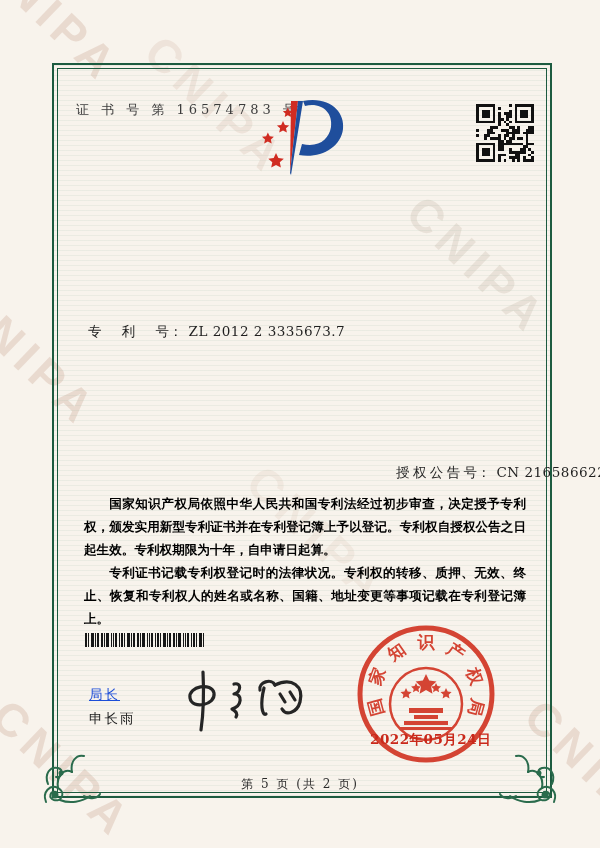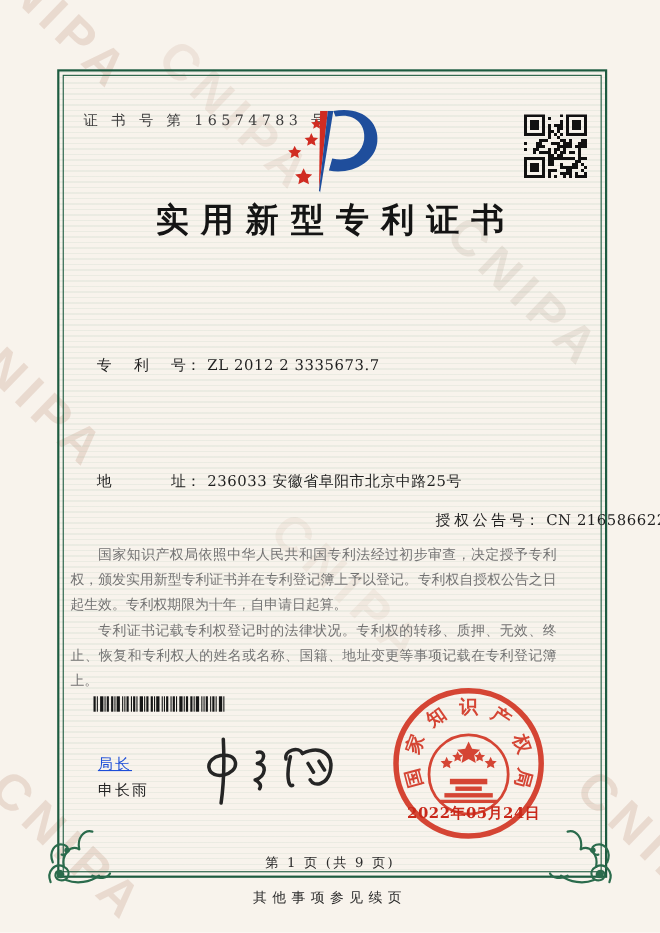--- a/index.html
+++ b/index.html
@@ -36,22 +36,22 @@
   .qr{position:absolute;left:476px;top:104px;width:58px;height:58px;}
   .title{position:absolute;left:0;top:180px;width:600px;text-align:center;
          font-size:30px;font-weight:bold;letter-spacing:11px;color:#141414;text-indent:11px;}
 
   .row{position:absolute;left:88px;font-size:13.5px;color:#1f1f1f;white-space:nowrap;}
   .flabel{display:inline-block;width:81px;text-align:justify;text-align-last:justify;}
   .colon{margin-right:6px;}
   .fvalue{letter-spacing:0.5px;}
   .grant2{position:absolute;left:308px;top:0;}
 
-  .body-text{position:absolute;left:64px;top:492px;width:442px;font-size:12.6px;
-             line-height:23px;color:#737373;text-align:justify;}
+  .body-text{position:absolute;left:84px;top:492px;width:442px;font-size:12.6px;
+             line-height:23px;color:#000000;text-align:justify;font-weight:bold;}
   .body-text p{margin:0;text-indent:2em;}
 
   .barcode{position:absolute;left:85px;top:633px;height:14px;display:flex;align-items:stretch;}
   .barcode div{background:#161616;}
 
   .sig-title{position:absolute;left:89px;top:686px;font-size:13.5px;color:#1d4ed8;letter-spacing:2px;text-decoration:underline;}
   .sig-name{position:absolute;left:89px;top:710px;font-size:13.5px;color:#222;letter-spacing:2px;}
   .sig-script{position:absolute;left:168px;top:664px;}
 
   .seal{position:absolute;left:356px;top:624px;}
@@ -340,27 +340,23 @@
         <rect x="8" y="20" width="1" height="1" fill="#111"></rect>
         <rect x="10" y="20" width="1" height="1" fill="#111"></rect>
         <rect x="13" y="20" width="1" height="1" fill="#111"></rect>
         <rect x="15" y="20" width="1" height="1" fill="#111"></rect>
         <rect x="17" y="20" width="1" height="1" fill="#111"></rect>
         <rect x="18" y="20" width="1" height="1" fill="#111"></rect>
         <rect x="19" y="20" width="1" height="1" fill="#111"></rect>
         <rect x="20" y="20" width="1" height="1" fill="#111"></rect>
       </svg>
 
-    <div class="title">实用新型专利证书</div>
 
     <div class="row" style="top:323px">
       <span class="flabel">专利号</span><span class="colon">：</span><span class="fvalue">ZL 2012 2 3335673.7</span>
-    </div>
-    <div class="row" style="top:429px">
-      <span class="flabel">地址</span><span class="colon">：</span><span class="fvalue">236033 安徽省阜阳市北京中路25号</span>
     </div>
 
     <div class="row" style="top:464px">
       <span class="grant2">
         <span class="flabel">授权公告号</span><span class="colon">：</span><span class="fvalue">CN 216586622 U</span>
       </span>
     </div>
 
     <div class="body-text">
       <p>国家知识产权局依照中华人民共和国专利法经过初步审查，决定授予专利权，颁发实用新型专利证书并在专利登记簿上予以登记。专利权自授权公告之日起生效。专利权期限为十年，自申请日起算。</p>
@@ -447,16 +443,15 @@
           <path d="M10,-21 l1.5,3.1 3.5,.4 -2.6,2.4 .7,3.4 -3.1,-1.7 -3,1.7 .7,-3.4 -2.6,-2.4 3.5,-.4 Z"></path>
           <rect x="-17" y="4" width="34" height="5"></rect>
           <rect x="-12" y="11" width="24" height="4"></rect>
           <rect x="-22" y="17" width="44" height="4"></rect>
           <rect x="-26" y="23" width="52" height="3"></rect>
         </g>
       </g>
     </svg>
     <div class="seal-date">2022年05月24日</div>
 
-    <div class="page-num">第 1 页 (共 9 页)</div>
-    <div class="cont-note">其他事项参见续页</div>
+    <div class="page-num">第 5 页 (共 2 页)</div>
   </div>
 </div>
 
 </body></html>

